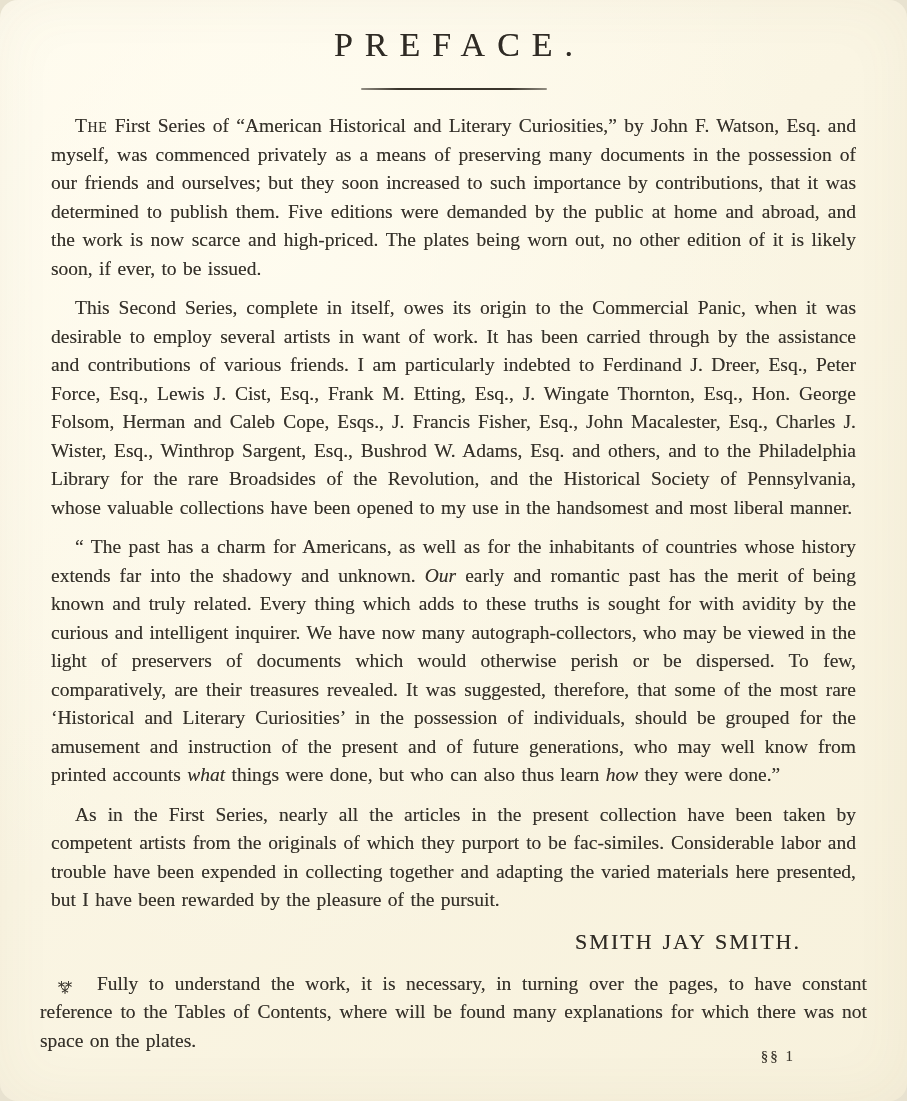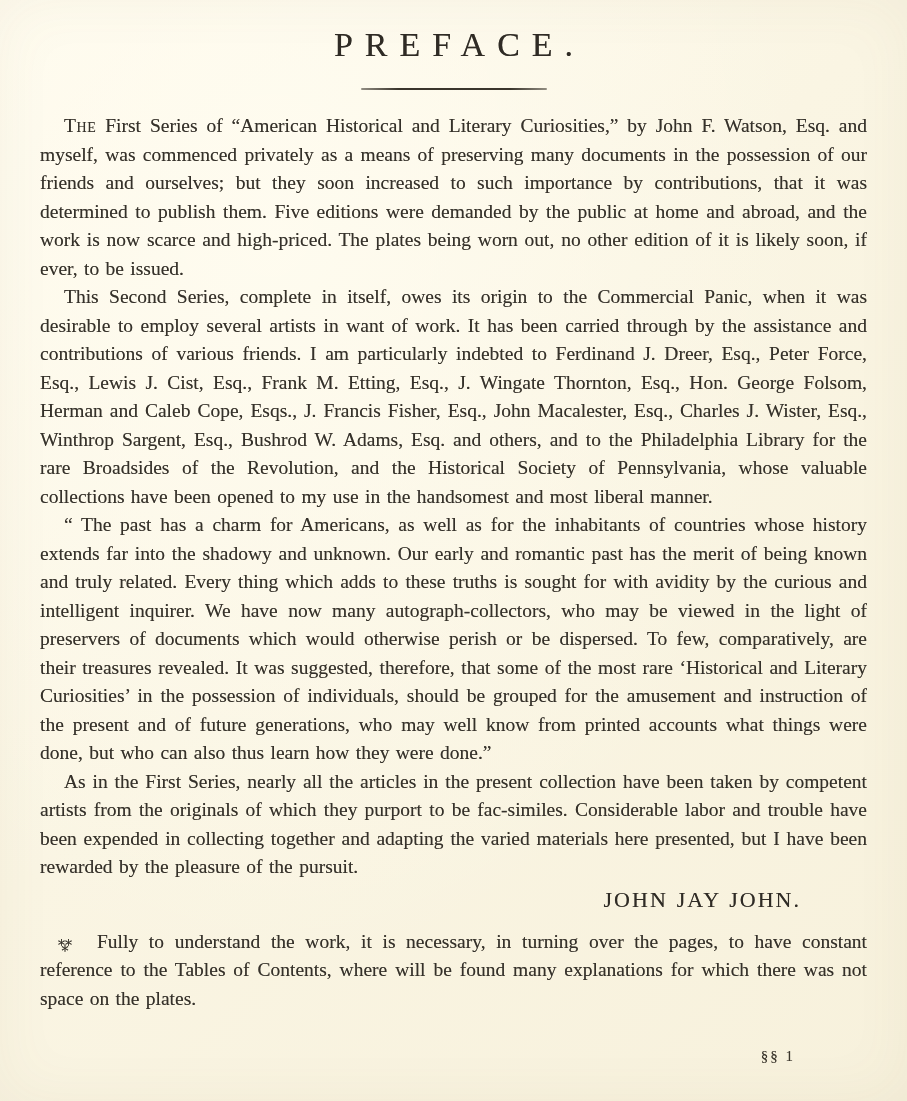--- a/index.html
+++ b/index.html
@@ -13,20 +13,21 @@
     height: 1101px;
     margin: 0 auto;
     box-sizing: border-box;
     background:
       radial-gradient(ellipse at 30% 20%, rgba(255,252,240,0.9), rgba(255,252,240,0) 60%),
       linear-gradient(135deg, #fffbee 0%, #faf5e3 45%, #f7f1dc 100%);
     color: #35312a;
     font-family: "Liberation Serif", "DejaVu Serif", serif;
     overflow: hidden;
     box-shadow: inset 0 0 60px rgba(120,100,60,0.06);
+    border-radius: 18px;
   }
   .title {
     margin: 26px 0 0 0;
     text-align: center;
     font-size: 34px;
     font-weight: normal;
     letter-spacing: 12px;
     padding-left: 12px; 
     color: #2f2b25;
     text-shadow: 0 0 0.6px rgba(47,43,37,0.55);
@@ -40,24 +41,24 @@
   }
   .body-col {
     margin: 22px 40px 0 40px;
     font-size: 19.5px;
     line-height: 28.5px;
     text-align: justify;
     word-spacing: 1.5px;
     text-shadow: 0 0 0.6px rgba(53,49,42,0.5);
   }
   .body-para {
-    margin: 0;
+    margin: 11px;
     text-indent: 24px;
   }
-  .it { }
+  .it { font-style: italic; }
   .sc { font-variant: small-caps; letter-spacing: 0.6px; }
   .signature {
     text-align: right;
     margin: 2px 66px 0 0;
     font-size: 22px;
     letter-spacing: 2px;
     line-height: 32px;
     color: #2f2b25;
   }
   .footnote {
@@ -93,21 +94,21 @@
 
   <div class="body-col">
 
     <div>
         <p class="body-para"><span class="sc">The</span><span> First Series of “American Historical and Literary Curiosities,” by John F. Watson, Esq. and myself, was commenced privately as a means of preserving many documents in the possession of our friends and ourselves; but they soon increased to such importance by contributions, that it was determined to publish them. Five editions were demanded by the public at home and abroad, and the work is now scarce and high-priced. The plates being worn out, no other edition of it is likely soon, if ever, to be issued.</span></p>
         <p class="body-para"><span>This Second Series, complete in itself, owes its origin to the Commercial Panic, when it was desirable to employ several artists in want of work. It has been carried through by the assistance and contributions of various friends. I am particularly indebted to Ferdinand J. Dreer, Esq., Peter Force, Esq., Lewis J. Cist, Esq., Frank M. Etting, Esq., J. Wingate Thornton, Esq., Hon. George Folsom, Herman and Caleb Cope, Esqs., J. Francis Fisher, Esq., John Macalester, Esq., Charles J. Wister, Esq., Winthrop Sargent, Esq., Bushrod W. Adams, Esq. and others, and to the Philadelphia Library for the rare Broadsides of the Revolution, and the Historical Society of Pennsylvania, whose valuable collections have been opened to my use in the handsomest and most liberal manner.</span></p>
         <p class="body-para"><span>“ The past has a charm for Americans, as well as for the inhabitants of countries whose history extends far into the shadowy and unknown. </span><span class="it">Our</span><span> early and romantic past has the merit of being known and truly related. Every thing which adds to these truths is sought for with avidity by the curious and intelligent inquirer. We have now many autograph-collectors, who may be viewed in the light of preservers of documents which would otherwise perish or be dispersed. To few, comparatively, are their treasures revealed. It was suggested, therefore, that some of the most rare ‘Historical and Literary Curiosities’ in the possession of individuals, should be grouped for the amusement and instruction of the present and of future generations, who may well know from printed accounts </span><span class="it">what</span><span> things were done, but who can also thus learn </span><span class="it">how</span><span> they were done.”</span></p>
         <p class="body-para"><span>As in the First Series, nearly all the articles in the present collection have been taken by competent artists from the originals of which they purport to be fac-similes. Considerable labor and trouble have been expended in collecting together and adapting the varied materials here presented, but I have been rewarded by the pleasure of the pursuit.</span></p>
       </div>
 
-    <div class="signature">JOHN JAY JOHN.</div>
+    <div class="signature">SMITH JAY SMITH.</div>
 
     <p class="footnote body-para">
       <span class="asterism">⁂</span><span><span>Fully to understand the work, it is necessary, in turning over the pages, to have constant reference to the Tables of Contents, where will be found many explanations for which there was not space on the plates.</span></span>
     </p>
 
   </div>
 
   <div class="page-mark">§§ 1</div>
 
 </div>

